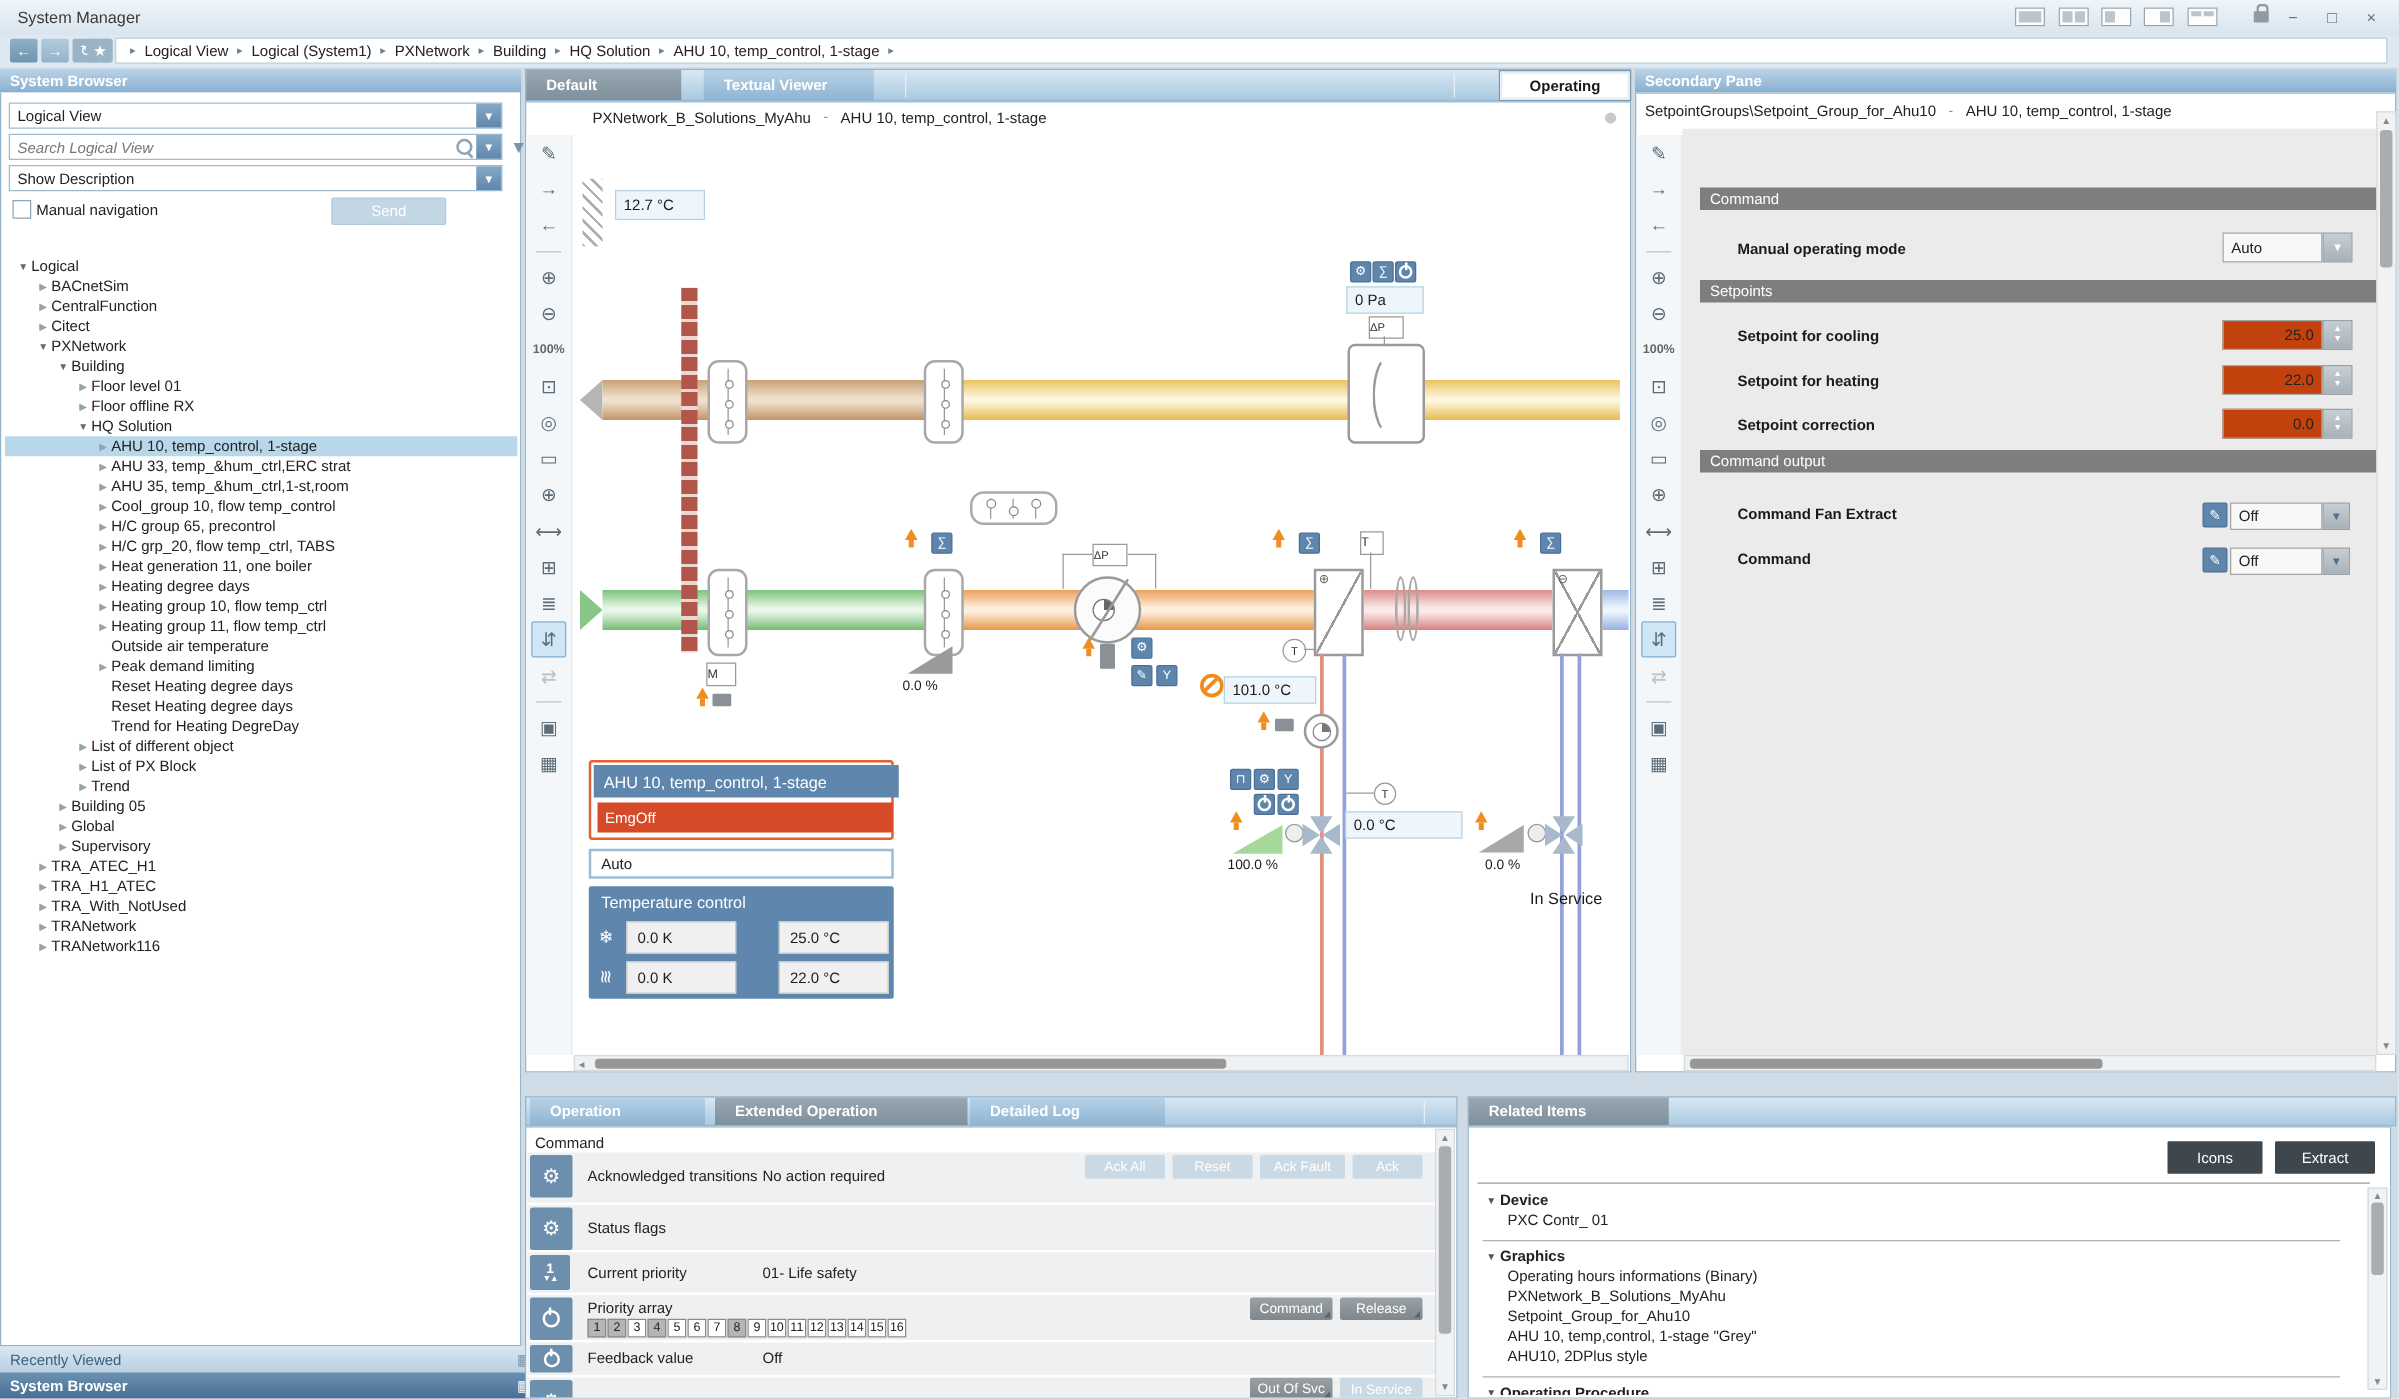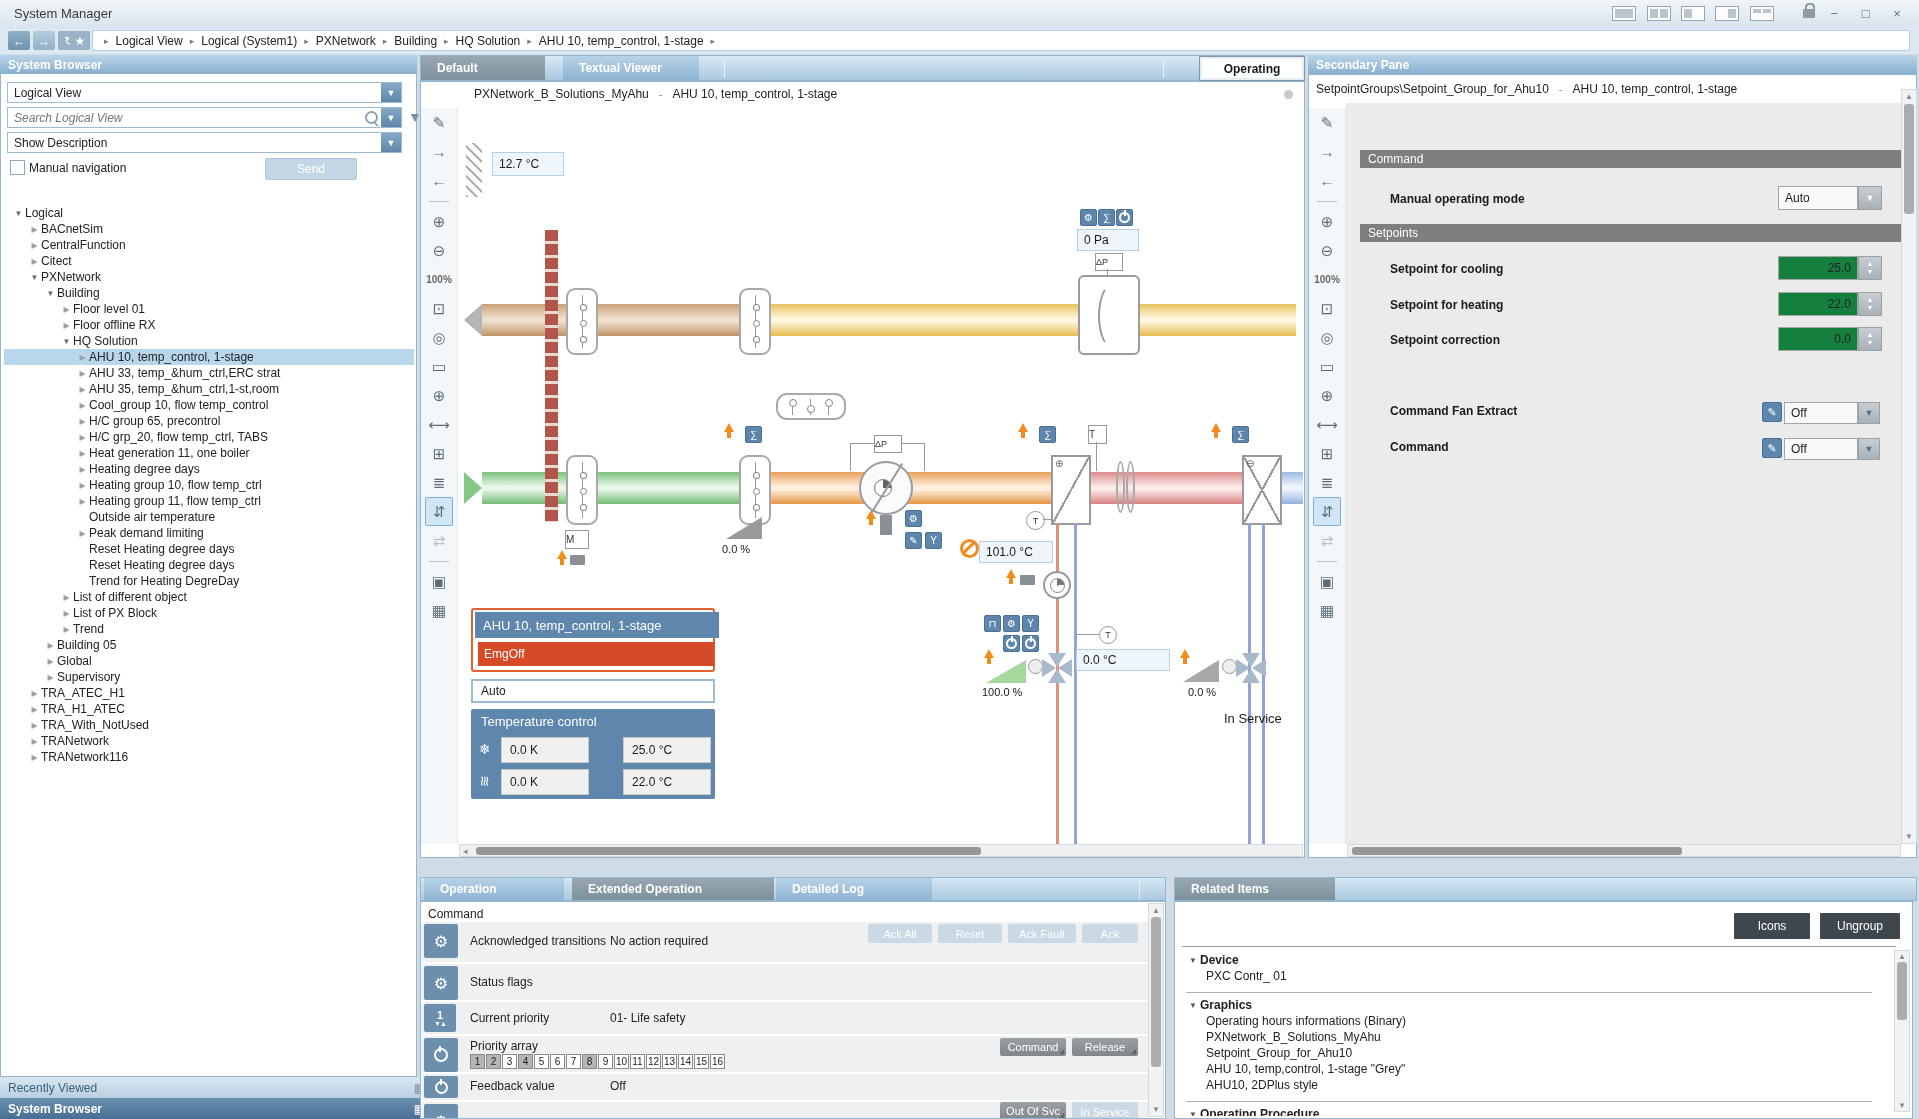--- a/index.html
+++ b/index.html
@@ -89,21 +89,21 @@
   .ramp{position:absolute;width:0;height:0}
   .slabel{position:absolute;font-size:11px;color:#1a1a1a;white-space:nowrap}
   .vt{position:absolute;width:0;height:0}
   .actuator{position:absolute;width:15px;height:15px;border:1px solid #999;border-radius:50%;background:#eee;box-sizing:border-box}
   .ahub{position:absolute;border:2px solid #e2612e;border-radius:3px;background:#fff;box-sizing:border-box}
   .bluepanel{position:absolute;background:#5f86ad;border-radius:2px}
   .tcfield{position:absolute;background:#f0f0f0;border:1px solid #c9c9c9;display:flex;align-items:center;padding-left:8px;font-size:12px;color:#1a1a1a;box-sizing:border-box}
   
   .secbar{position:absolute;background:#7e7e7e;color:#fff;font-size:12px;display:flex;align-items:center;padding-left:8px;box-sizing:border-box}
   .seclabel{position:absolute;font-weight:bold;color:#1a1a1a;font-size:12px}
-  .numfield{position:absolute;background:#15803d;border:1px solid #a5a5a5;display:flex;align-items:center;justify-content:flex-end;padding-right:6px;font-size:12px;box-sizing:border-box}
+  .numfield{position:absolute;background:#c2410c;border:1px solid #a5a5a5;display:flex;align-items:center;justify-content:flex-end;padding-right:6px;font-size:12px;box-sizing:border-box}
   .spin{position:absolute;background:linear-gradient(180deg,#c7ced3,#a8b1b7);border:1px solid #98a1a7;display:flex;flex-direction:column;align-items:center;justify-content:center;color:#fff;font-size:7px;line-height:8px;box-sizing:border-box}
   .ddgray{position:absolute;background:linear-gradient(180deg,#c7ced3,#a8b1b7);border:1px solid #98a1a7;color:#fff;font-size:9px;display:flex;align-items:center;justify-content:center;box-sizing:border-box}
   .selfield{position:absolute;background:#f8f8f8;border:1px solid #a5a5a5;display:flex;align-items:center;padding-left:6px;font-size:12px;box-sizing:border-box}
   .pencilico{position:absolute;width:20px;height:20px;background:#5e86ad;border:1px solid #4a7095;color:#fff;font-size:11px;display:flex;align-items:center;justify-content:center;border-radius:2px;box-sizing:border-box}
   
   .oprow{position:absolute;left:422px;background:#eef0f1}
   .oicon{position:absolute;left:2px;top:2px;width:34px;height:34px;background:#6d8fae;border-radius:2px;color:#fff;display:flex;flex-direction:column;align-items:center;justify-content:center;font-size:16px}
   .olabel{position:absolute;left:48px;color:#222}
   .ovalue{position:absolute;left:188px;color:#222}
   .palebtn{position:absolute;height:19px;background:#cbd9e4;color:#fff;border-radius:2px;display:flex;align-items:center;justify-content:center;font-size:11px}
@@ -814,20 +814,23 @@
     </div>
   <span class="seclabel" style="left:1390px;top:333px">Setpoint correction</span>
   <div class="numfield" style="left:1778px;top:327px;width:80px;height:24px">
       <span>0.0</span>
     </div>
   <div class="spin" style="left:1858px;top:327px;width:24px;height:24px">
       <span>▲</span>
       <span>▼</span>
     </div>
 
+  <div class="secbar" style="left:1360px;top:360px;width:542px;height:18px">
+      <span>Command output</span>
+    </div>
   <span class="seclabel" style="left:1390px;top:404px">Command Fan Extract</span>
   <div class="pencilico" style="left:1762px;top:402px">
       <span>✎</span>
     </div>
   <div class="selfield" style="left:1784px;top:402px;width:74px;height:22px">
       <span>Off</span>
     </div>
   <div class="ddgray" style="left:1858px;top:402px;width:22px;height:22px">
       <span style="color:#4a7095">▼</span>
     </div>
@@ -978,21 +981,21 @@
   <div class="A tabbar" style="left:1174px;top:877px;width:743px;height:24px">
     <div class="tab active" style="left:0;width:160px">
         <span>Related Items</span>
       </div>
   </div>
   <div class="A panelbox" style="left:1174px;top:901px;width:739px;height:218px"></div>
   <div class="relbtn" style="left:1734px;top:913px;width:76px">
       <span>Icons</span>
     </div>
   <div class="relbtn" style="left:1820px;top:913px;width:80px">
-      <span>Ungroup</span>
+      <span>Extract</span>
     </div>
   <div class="A" style="left:1182px;top:946px;width:714px;height:1px;background:#9a9a9a"></div>
   <div class="A" style="left:1186px;top:952px;width:700px;height:164px;overflow:hidden">
 
       <div class="rrow rhdr">
         <span class="rexp">▼</span>
         <span>Device</span>
       </div>
 
       <div class="rrow ritem">

